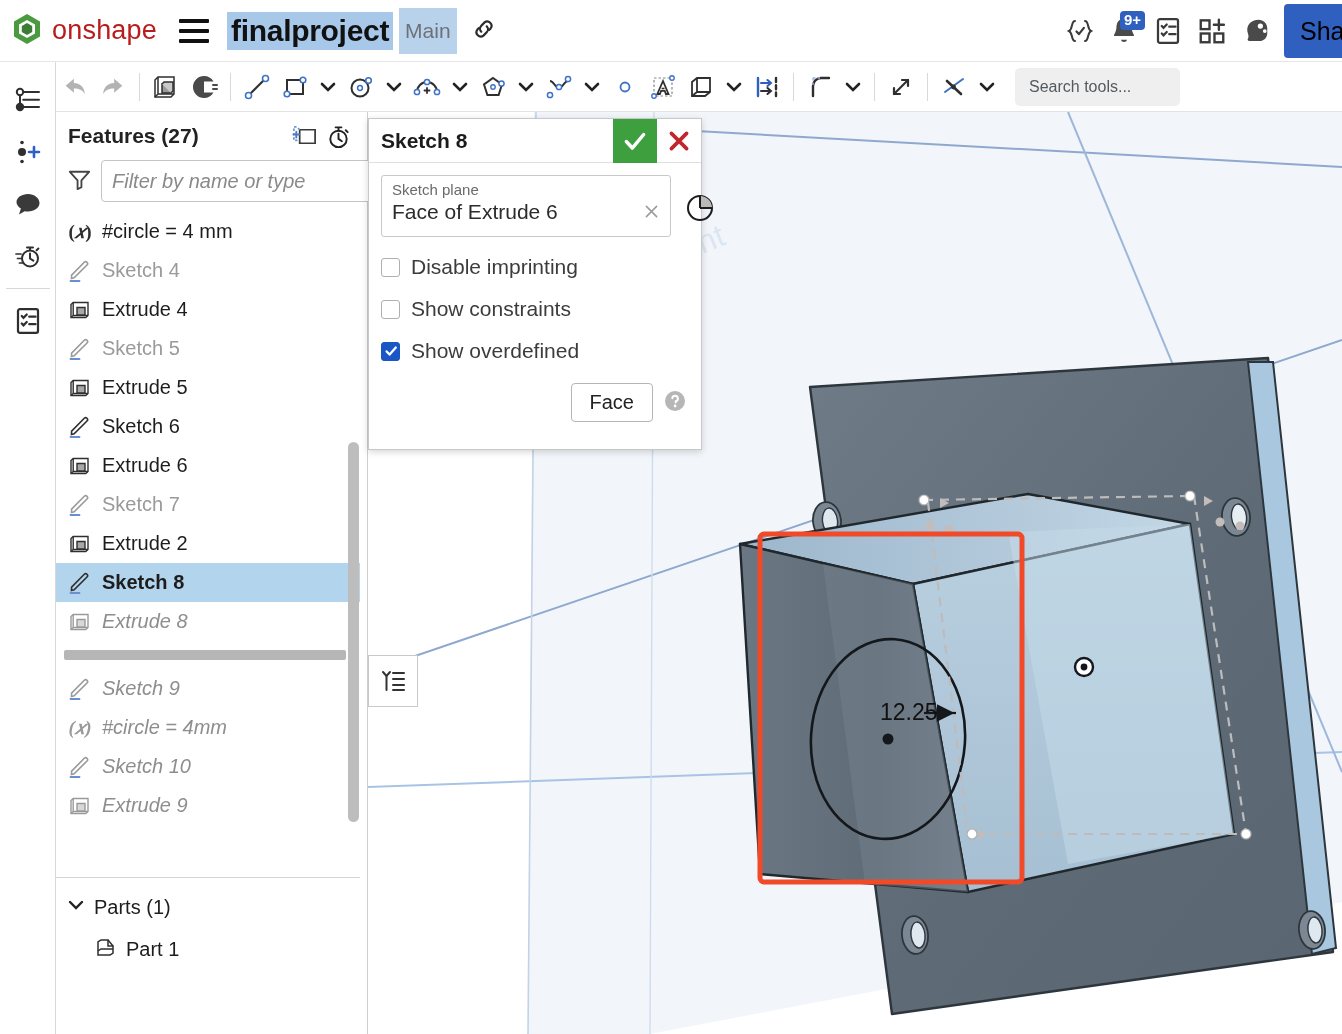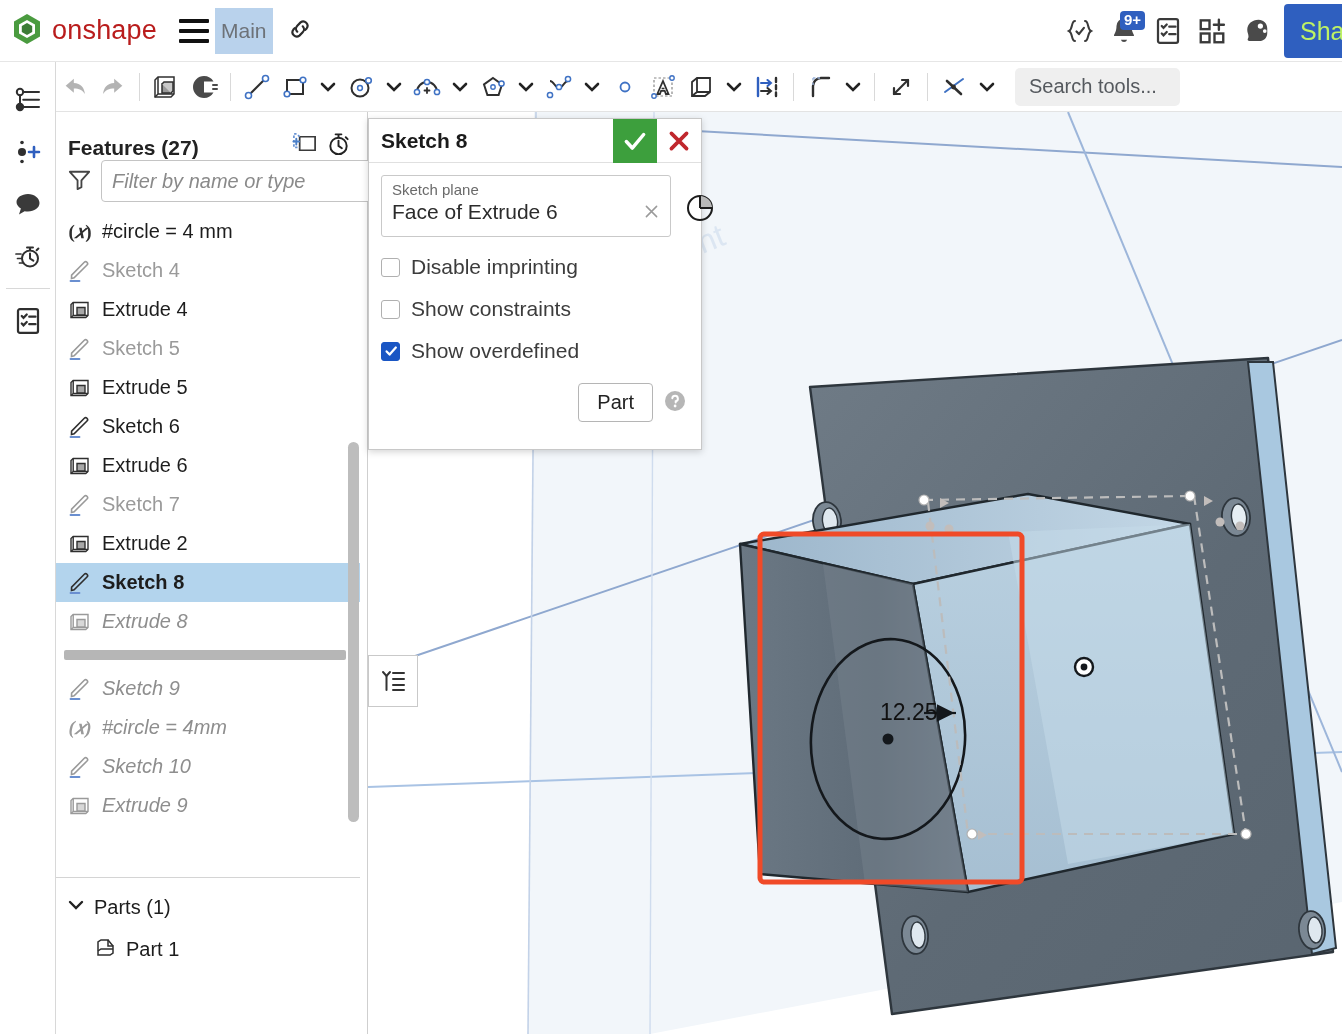--- a/index.html
+++ b/index.html
@@ -27,56 +27,56 @@
   }
   .branch { margin-left: 6px; font-size: 21px; color: #6d7278; background:#b9d2ec; padding: 11px 6px;}
   .link-ic { margin-left: 14px; }
   .top-right { position:absolute; right: 0; top: 0; height: 62px; display:flex; align-items:center; }
   .tr-ic { width: 44px; height: 44px; display:flex; align-items:center; justify-content:center; position:relative; cursor:pointer;}
   .badge {
     position: absolute; top: 2px; right: 1px; background: #2f5fbf; color:#fff;
     font-size: 15px; font-weight: bold; border-radius: 4px; padding: 0px 4px 1px 4px; line-height:18px;
   }
   .share-btn {
-    background: #2f5fbf; color:#bef264; font-size: 25px; height: 54px;
+    background: #2f5fbf; color:#000000; font-size: 25px; height: 54px;
     display:flex; align-items:center; padding: 0 16px; margin-left: 6px;
     border-radius: 4px 0 0 4px; cursor:pointer; overflow:hidden; width: 58px;
   }
 
   
   #toolbar {
     position: absolute; left: 56px; top: 62px; width: 1286px; height: 50px;
     background: #fff; display: flex; align-items: center; gap: 0px;
     border-bottom: 1px solid #e3e3e3;
   }
   .tb { width: 38px; height: 40px; display:flex; align-items:center; justify-content:center; cursor:pointer;}
   .tb.dis { opacity: .38; }
   .tb.chev { width: 28px; }
   .tbsep { width: 1px; height: 28px; background: #d9d9d9; margin: 0 7px; }
   .search-tools {
     margin-left: 14px; background: #efefef; border-radius: 5px;
     height: 38px; display:flex; align-items:center; padding: 0 14px;
-    font-size: 20px; color: #55595e; width: 165px; overflow:hidden; white-space:nowrap;
+    font-size: 16px; color: #55595e; width: 165px; overflow:hidden; white-space:nowrap;
   }
 
   
   #rail {
     position: absolute; left: 0; top: 62px; width: 56px; height: 972px;
     background: #fff; border-right: 1px solid #d8d8d8;
     display:flex; flex-direction: column; align-items:center; padding-top: 12px;
   }
   .rail-ic { width: 44px; height: 52px; display:flex; align-items:center; justify-content:center; cursor:pointer;}
   .rail-sep { width: 44px; height: 1px; background: #d8d8d8; margin: 6px 0; }
 
   
   #fpanel {
     position: absolute; left: 56px; top: 112px; width: 312px; height: 922px;
     background: #fff; border-right: 1px solid #cfcfcf;
   }
-  .fhead { display:flex; align-items:flex-end; height: 48px; padding: 0 12px; }
+  .fhead { display:flex; align-items:center; height: 48px; padding: 0 12px; }
   .fhead-title { font-size: 21px; font-weight: bold; color: #222; }
   .fhead-sp { flex: 1; }
   .fhead-ic { width: 34px; height: 34px; display:flex; align-items:center; justify-content:center; cursor:pointer;}
   .frow-filter { display:flex; align-items:center; padding: 0 10px 8px 10px; gap: 8px;}
   .filter-input {
     flex: 1; height: 42px; border: 1px solid #c4c4c4; border-radius: 4px;
     background:#fff; font-size: 20px; color: #888; 
     padding: 0 10px; font-family: "Liberation Sans", sans-serif;
   }
   .filter-input::placeholder { color:#8a8a8a; font-style: italic; }
@@ -159,20 +159,21 @@
         <path d="M17 11 L22.2 14 L22.2 20 L17 23 L11.8 20 L11.8 14 Z" fill="#3c7c35"></path>
       </svg>
     </span>
     <span class="os-word">onshape</span>
   </div>
   <div class="hamb">
       <i></i>
       <i></i>
       <i></i>
     </div>
+  <div class="doc-title">finalproject</div>
   <div class="branch">Main</div>
   <span class="link-ic">
     <svg width="26" height="26" viewBox="0 0 24 24" fill="none" stroke="#2b2b2b" stroke-width="2" stroke-linecap="round">
       <path d="M9.5 14.5 a4 4 0 0 1 0-5.6l3-3a4 4 0 0 1 5.6 5.6l-1.4 1.4"></path>
       <path d="M14.5 9.5 a4 4 0 0 1 0 5.6l-3 3a4 4 0 0 1-5.6-5.6l1.4-1.4"></path>
     </svg>
   </span>
 
   <div class="top-right">
     <div class="tr-ic">
@@ -772,21 +773,21 @@
     <div class="cbrow">
       <span class="cb on">
         <svg width="14" height="14" viewBox="0 0 16 16" fill="none" stroke="#fff" stroke-width="2.6" stroke-linecap="round" stroke-linejoin="round">
             <path d="M3 8.5l3.4 3.6L13.5 4"></path>
           </svg>
       </span>
       <span class="cblbl">Show overdefined</span>
     </div>
 
     <div class="dlg-foot">
-      <button class="final-btn">Part</button>
+      <button class="final-btn">Face</button>
       <span class="help-ic">
         <svg width="24" height="24" viewBox="0 0 24 24">
           <circle cx="12" cy="12" r="10" fill="#b6b6b6"></circle>
           <path d="M9.3 9.2a2.8 2.8 0 1 1 3.4 3.1v1.3" fill="none" stroke="#fff" stroke-width="2" stroke-linecap="round"></path>
           <circle cx="12.1" cy="17" r="1.4" fill="#fff"></circle>
           </svg>
       </span>
     </div>
   </div>
 </div>

